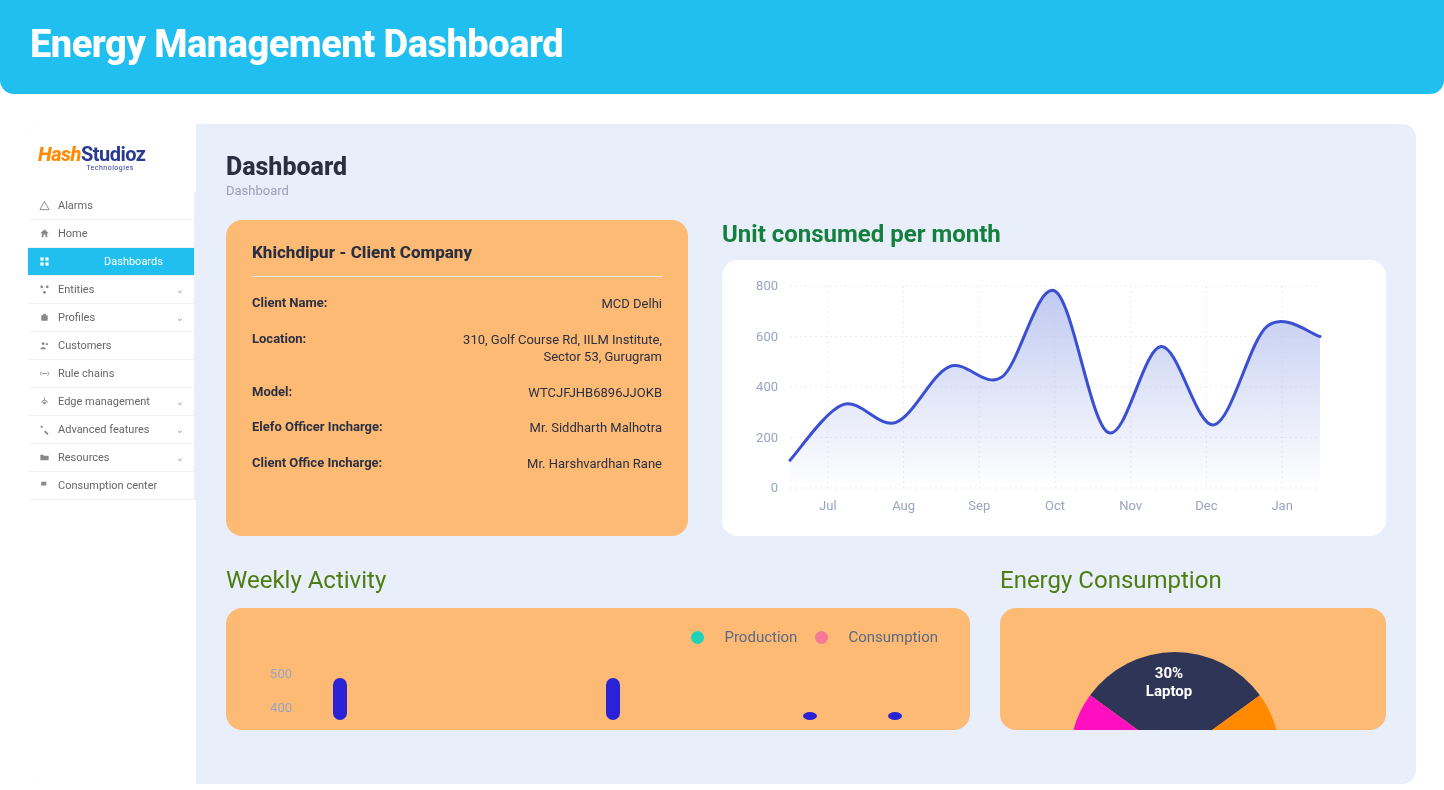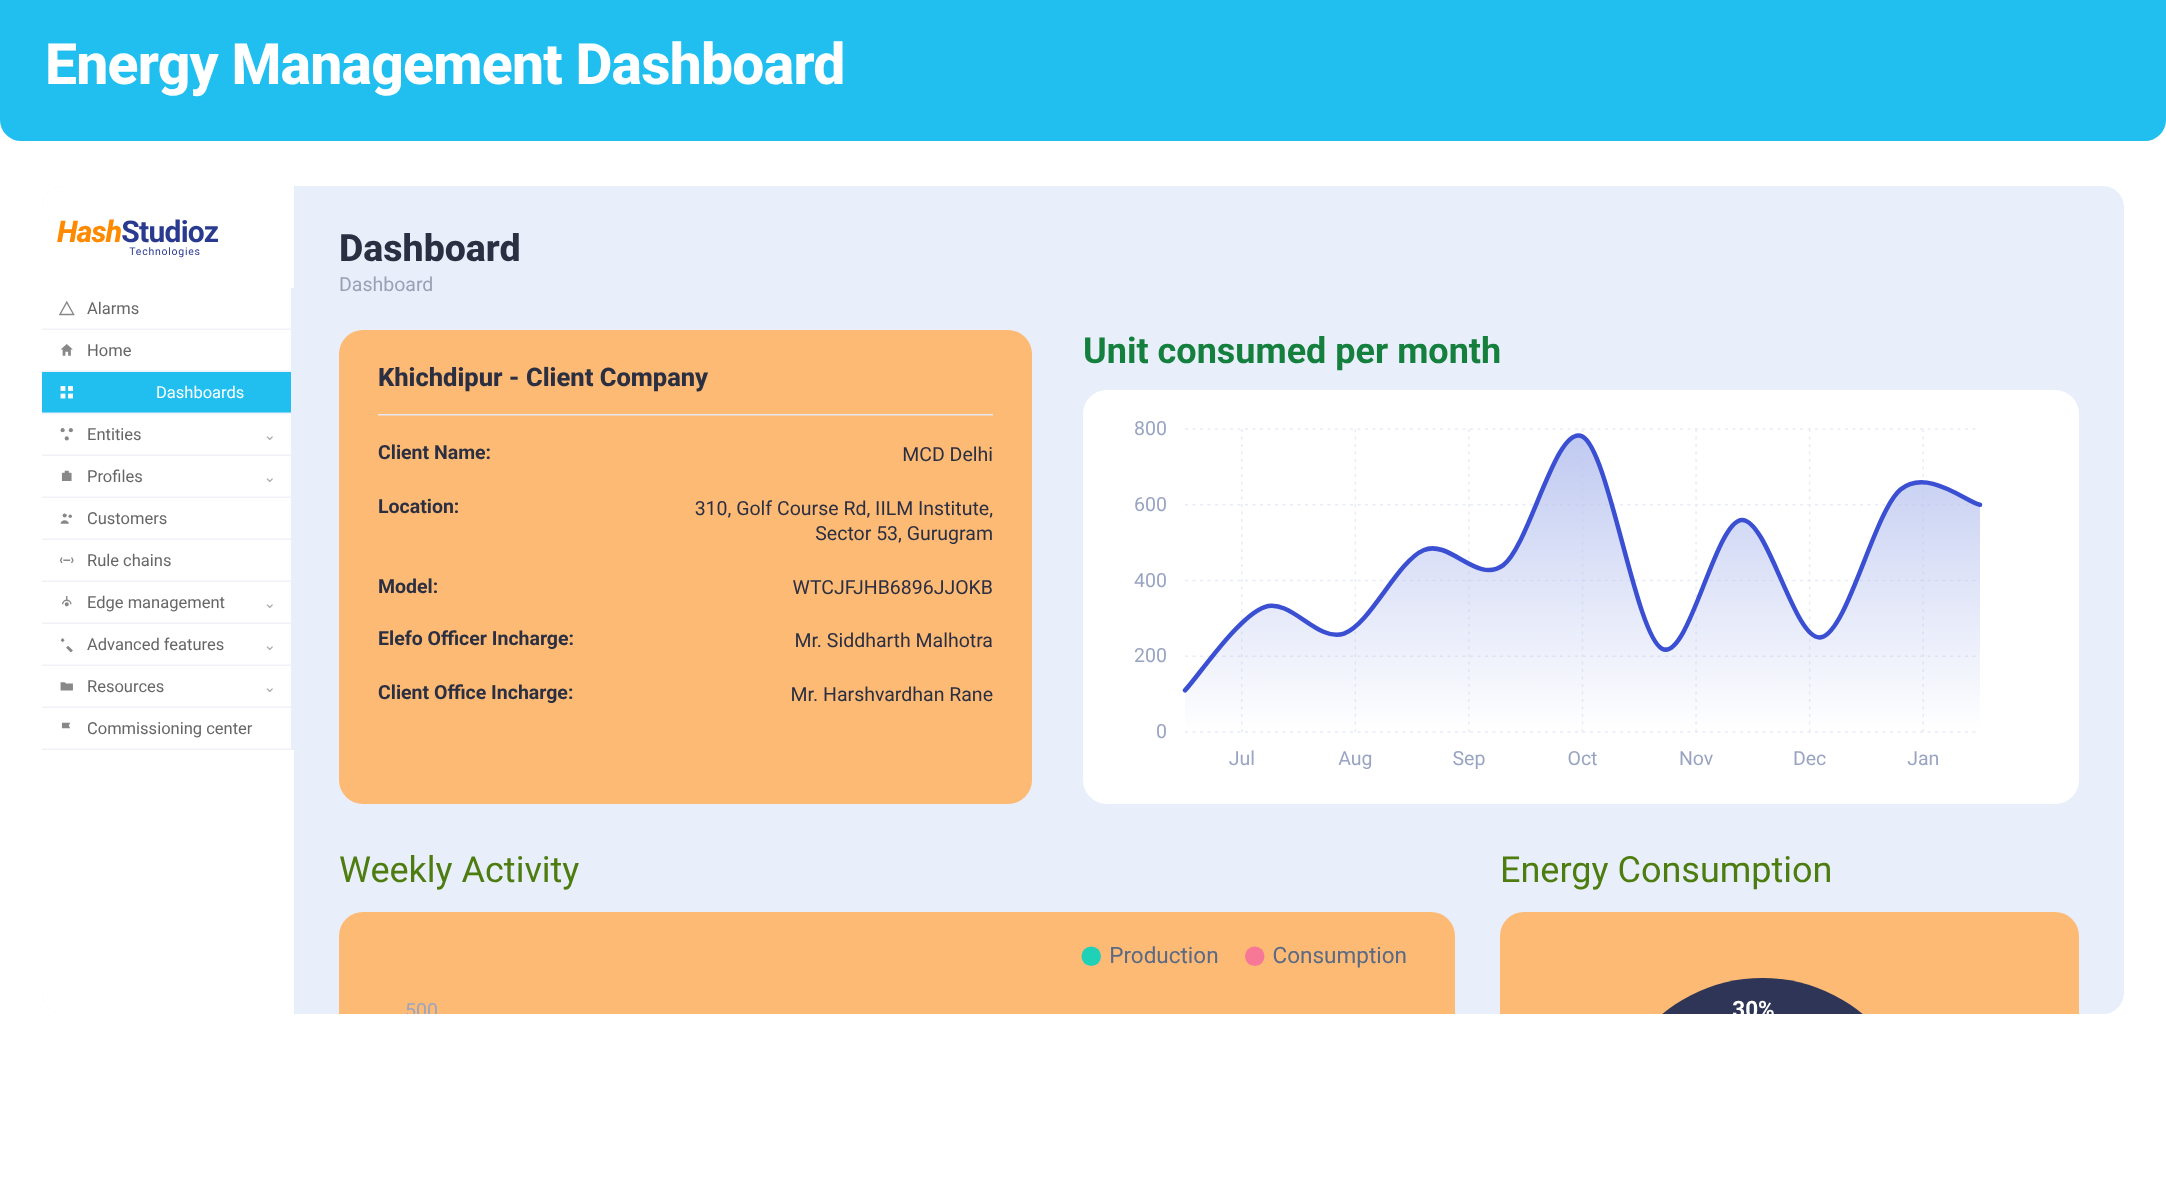--- a/index.html
+++ b/index.html
@@ -11,21 +11,21 @@
   border-radius:0 0 14px 14px;
 }
 .header h1 { color:#fff; font-size:38px; font-weight:800; letter-spacing:-0.5px; }
 
 .shell {
   margin:30px 28px 0;
   background:#e9eefb;
   border-radius:14px;
   display:flex;
   overflow:hidden;
-  height:552px;
+  height:660px;
 }
 
 .sidebar {
   width:168px;
   background:#fff;
   flex-shrink:0;
 }
 .logo {
   padding:18px 10px 12px;
 }
@@ -63,21 +63,21 @@
 .chart-block { flex:1; }
 .chart-title { font-size:24px; font-weight:700; color:#15803d; margin-bottom:12px; }
 .chart-card { background:#fff; border-radius:16px; padding:18px 20px 14px; }
 
 .grid-bottom { display:flex; gap:30px; margin-top:30px; }
 .weekly-block { width:744px; }
 .energy-block { flex:1; }
 .section-head { font-size:24px; font-weight:400; color:#4d7c0f; margin-bottom:14px; }
 
 .legend { display:flex; gap:18px; justify-content:flex-end; padding:6px 10px 0 0; }
-.legend-item { display:flex; align-items:center; gap:5px; font-size:15px; color:#5a6a85; }
+.legend-item { display:flex; align-items:center; gap:20px; font-size:15px; color:#5a6a85; }
 .legend-dot { width:13px; height:13px; border-radius:50%; }
 .dot-prod { background:#1fd1b6; }
 .dot-cons { background:#f77896; }
 
 .axis-y { font-size:13px; fill:#99a4c2; }
 .axis-x { font-size:13px; fill:#99a4c2; }
 .gridline { stroke:#e8ecf5; stroke-width:1; stroke-dasharray:2 3; }
 
 .pie-label { fill:#fff; font-size:15px; font-weight:700; text-anchor:middle; }
 </style>
@@ -192,21 +192,21 @@
         </span>
         <span>Resources</span>
         <span class="chev">⌄</span>
       </div>
       <div class="nav-item">
         <span class="nav-icon">
           <svg width="11" height="11" viewBox="0 0 24 24" fill="#888">
               <path d="M5 3v18M5 4h12l-2 4 2 4H5"></path>
             </svg>
         </span>
-        <span>Commissioning center</span>
+        <span>Consumption center</span>
       </div>
     </nav>
   </aside>
 
   <main class="main">
     <div>
       <div class="page-title">Dashboard</div>
       <div class="breadcrumb">Dashboard</div>
     </div>
 

